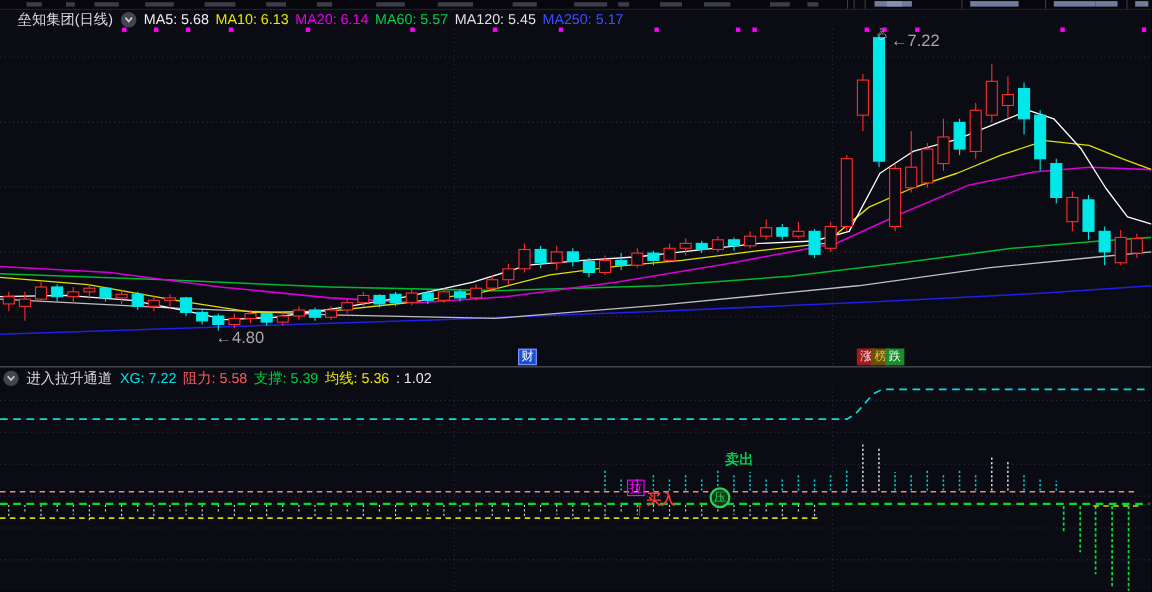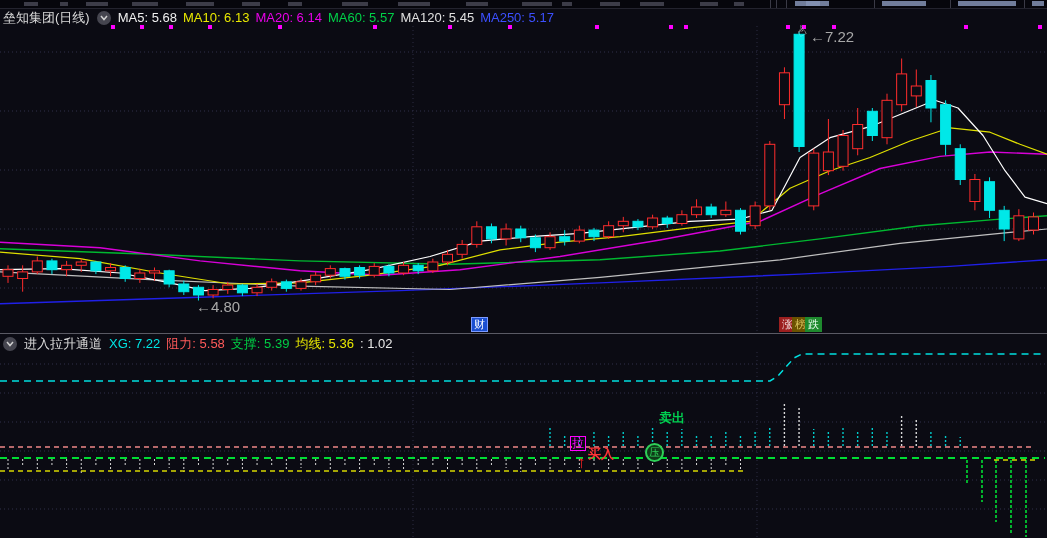--- a/index.html
+++ b/index.html
@@ -3,21 +3,21 @@
 <meta charset="utf-8">
 <style>
   html,body{margin:0;padding:0;background:#000;}
   .screen{position:relative;width:1047px;height:538px;background:#0b0b13;overflow:hidden;
           font-family:"Liberation Sans","DejaVu Sans",sans-serif;}
   .top-strip{position:absolute;left:0;top:0;width:1047px;height:8px;background:#06060c;
              border-bottom:1px solid #23232e;}
   .top-strip .frag{position:absolute;top:2px;height:4px;background:#4a4a58;opacity:.8;}
   .top-strip .cell-sep{position:absolute;top:0;width:1px;height:8px;background:#3a3a46;}
   .top-strip .blue-frag{position:absolute;top:1px;height:5px;background:#8593b5;opacity:.85;}
-  .main-header{position:absolute;left:3px;top:9px;height:17px;display:flex;align-items:center;
+  .main-header{position:absolute;left:16px;top:9px;height:17px;display:flex;align-items:center;
                gap:7px;font-size:13px;white-space:nowrap;}
   .sub-header{position:absolute;left:3px;top:335px;height:17px;display:flex;align-items:center;
               gap:7px;font-size:13px;white-space:nowrap;}
   .chev{width:14px;height:14px;border-radius:50%;background:#45454f;display:inline-flex;
         align-items:center;justify-content:center;flex:0 0 auto;cursor:pointer;}
   .title-txt{color:#dcdcdc;}
   .ma-item{display:inline-flex;gap:4px;}
   svg.chart{position:absolute;left:0;display:block;}
   #main-chart{top:24px;width:1047px;height:309px;}
   #sub-chart{top:352px;width:1047px;height:186px;}

